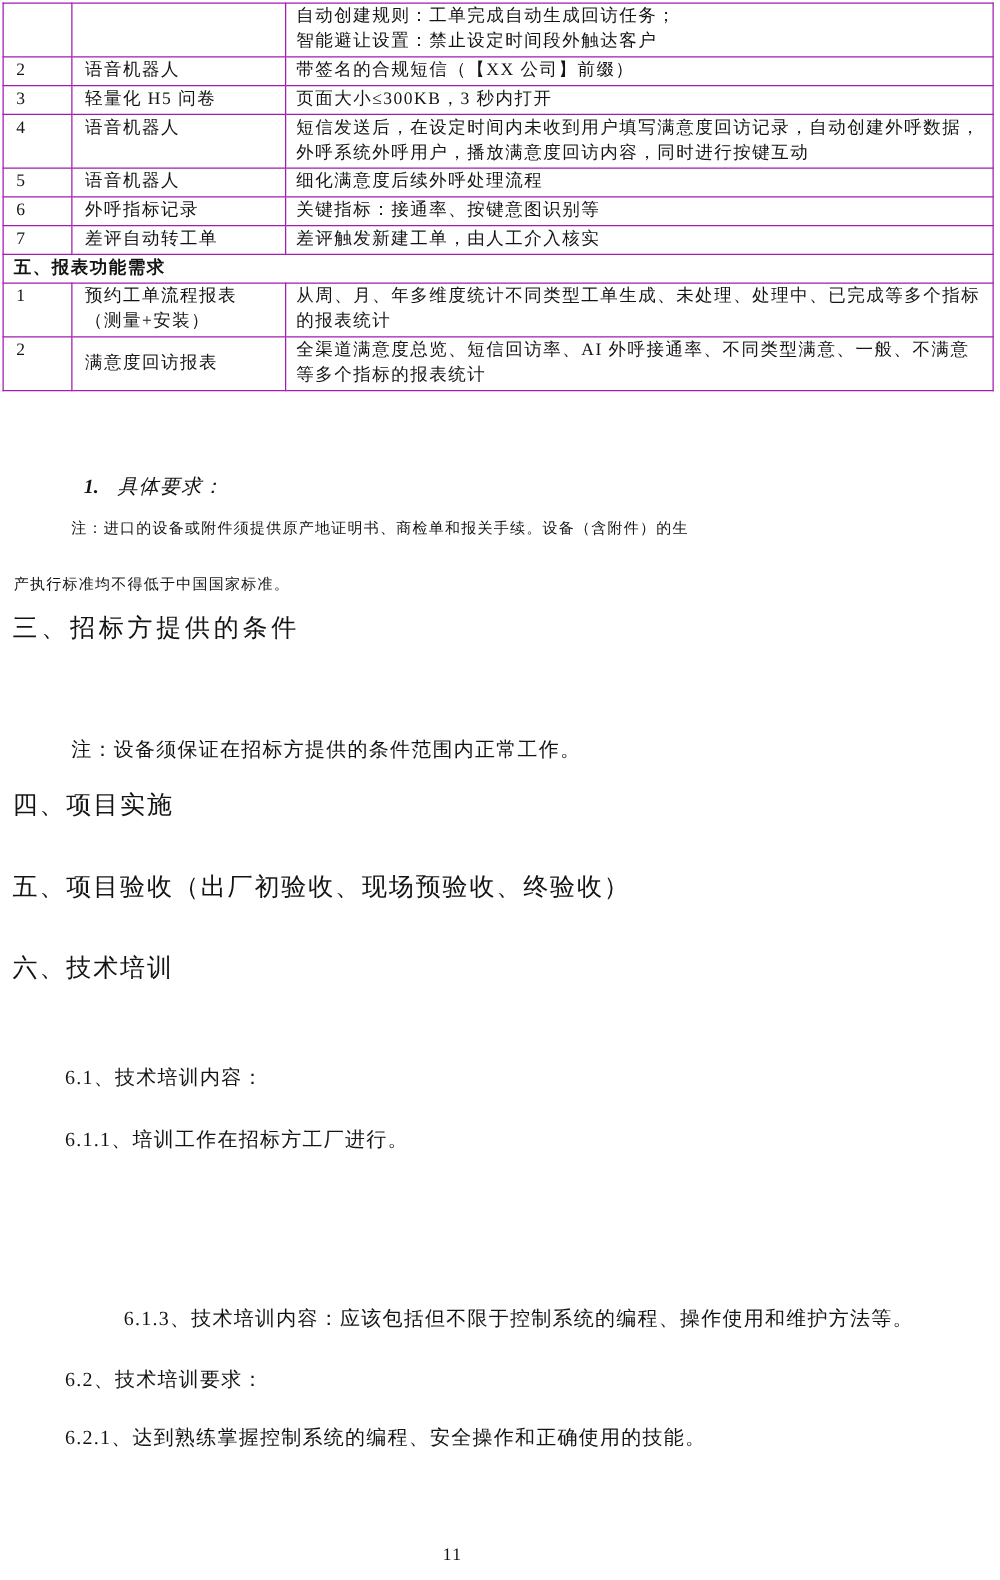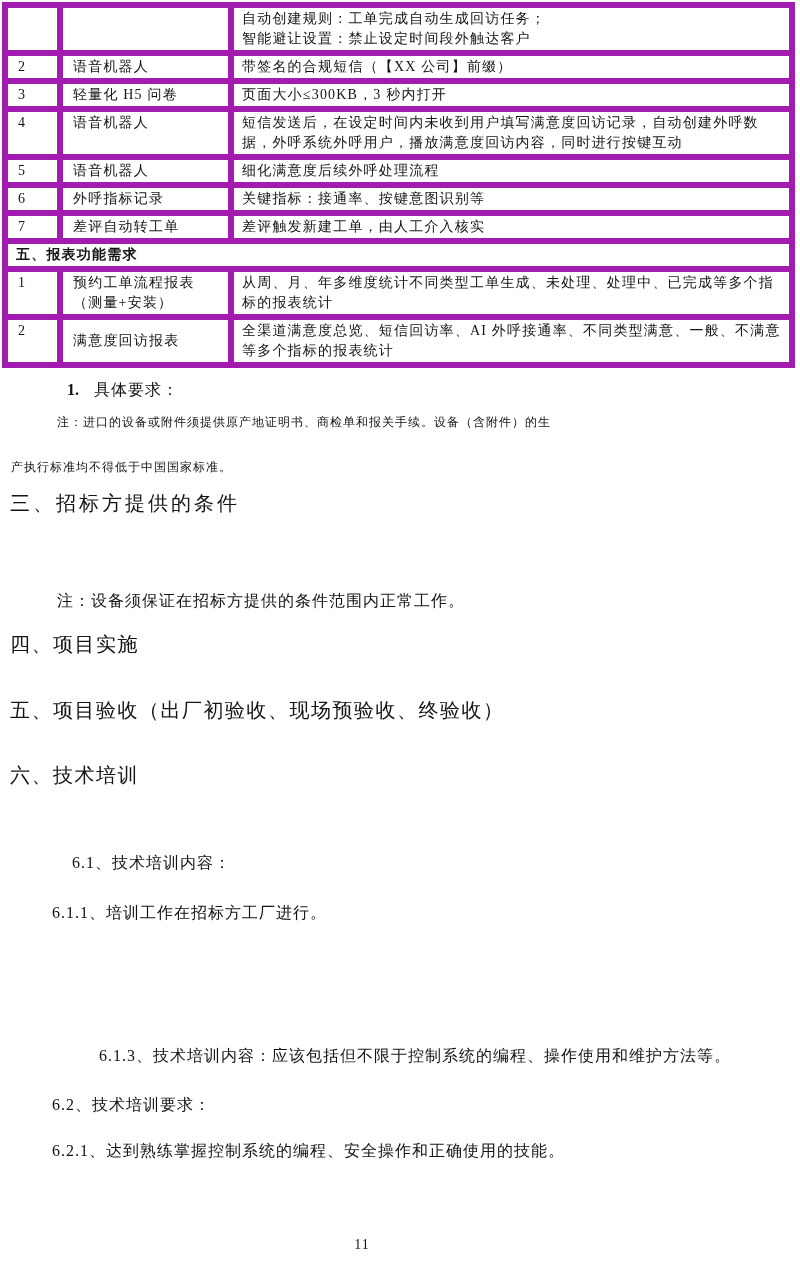--- a/index.html
+++ b/index.html
@@ -7,44 +7,44 @@
     position:relative;width:800px;height:1264px;background:#ffffff;
     color:#141414;font-family:"Liberation Serif","DejaVu Serif",serif;
     overflow:hidden;
   }
   
   .doc-table{
     position:absolute;left:2px;top:2px;width:793px;
     border-collapse:collapse;table-layout:fixed;
   }
   .doc-table td{
-    border:6px solid #a21caf;
+    border:1px solid #a21caf;
     font-size:14px;line-height:20px;letter-spacing:1.2px;
     padding:1px 6px 1px 8px;vertical-align:top;text-align:left;
   }
   .doc-table td.cell-num{padding-left:10px;}
   .doc-table td.cell-name{padding-left:10px;}
   .h43{height:41px}.h20{height:18px}.h40{height:38px}.h21{height:19px}.h45{height:43px}
   .vmid{vertical-align:middle !important;}
   .section-td{font-weight:bold;letter-spacing:1px;padding-left:8px !important;}
   
   .para{position:absolute;font-size:16px;letter-spacing:1px;line-height:24px;white-space:pre-line;}
   .heading{position:absolute;left:10px;font-size:20px;letter-spacing:1.5px;line-height:28px;font-weight:normal;}
   .wrapblock{position:absolute;left:11px;width:778px;font-size:12px;letter-spacing:1px;white-space:pre-line;text-align:left;}
   .note-import{top:400px;text-indent:46px;line-height:45px;}
   .p612{top:942px;text-indent:41px;line-height:47px;}
-  .item1{left:67px;top:354px;}
+  .item1{left:67px;top:354px;font-style:italic;}
   .item1 .num{font-weight:bold;margin-right:15px;letter-spacing:0;}
   .note-cond{left:57px;top:589px;}
   .p6{left:52px;}
   .h3{top:489px;letter-spacing:3px;}
   .h4{top:630px;}
   .h5{top:696px;}
   .h6{top:761px;}
-  .p61{top:851px;margin-left:20px;}
+  .p61{top:851px;}
   .p611{top:901px;font-family:Liberation Serif, serif;}
   .p613{top:1044px;margin-left:47px;}
   .p62{top:1093px;}
   .p621{top:1139px;}
   .page-number{position:absolute;left:300px;top:1237px;width:124px;text-align:center;font-size:14px;letter-spacing:1px;}
 </style>
 </head>
 <body>
 
 <div class="page">

